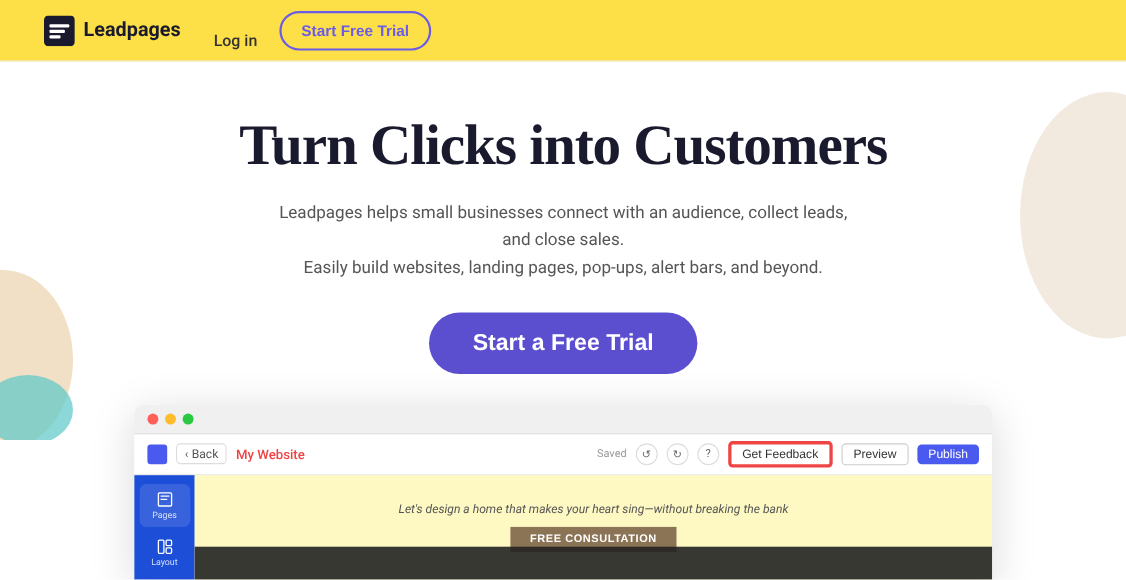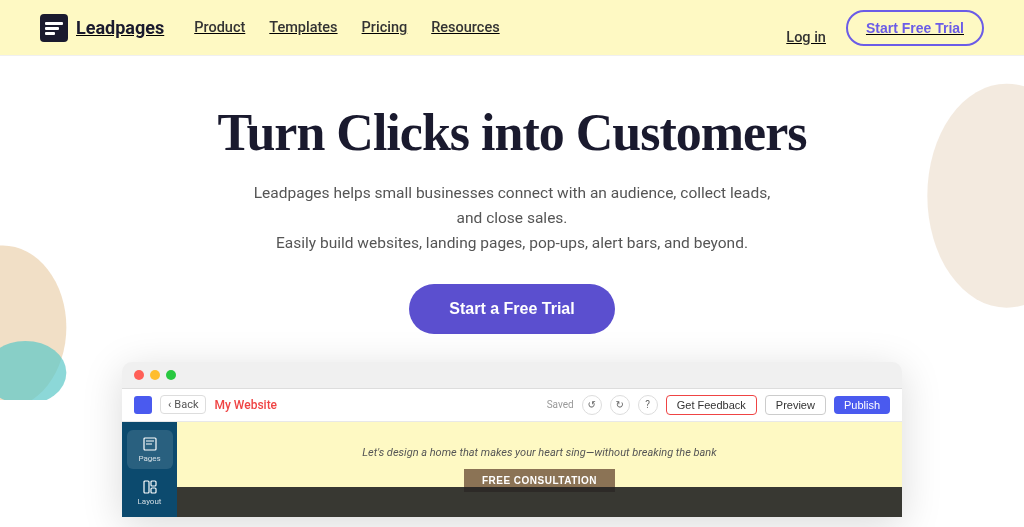--- a/index.html
+++ b/index.html
@@ -14,22 +14,21 @@
 
     
     nav {
       display: flex;
       align-items: center;
       padding: 0 40px;
       height: 56px;
       border-bottom: 1px solid #f0f0f0;
       position: relative;
       z-index: 10;
-      background: #fef9c3;
-      text-decoration: underline;
+      background: #fde047;
     }
     .logo {
       display: flex;
       align-items: center;
       gap: 8px;
       margin-right: 30px;
     }
     .logo-icon {
       width: 28px;
       height: 28px;
@@ -95,21 +94,21 @@
       line-height: 1.6;
       max-width: 520px;
       margin: 4px auto 28px;
     }
     .cta-btn {
       background: #5b4fcf;
       color: #fff;
       border: none;
       padding: 16px 40px;
       border-radius: 30px;
-      font-size: 16px;
+      font-size: 21px;
       font-weight: 600;
       cursor: pointer;
       display: inline-block;
     }
 
     
     .blob-left {
       position: absolute;
       left: -30px;
       top: 200px;
@@ -207,42 +206,42 @@
       color: #666;
     }
     .toolbar-action-btn {
       padding: 3px 10px;
       border-radius: 4px;
       font-size: 11px;
       font-weight: 500;
       cursor: pointer;
     }
     .btn-feedback {
-      border: 1px solid #ef4444;
+      border: 3px solid #ef4444;
       background: #fff;
       color: #333;
     }
     .btn-preview {
       border: 1px solid #ccc;
       background: #fff;
       color: #333;
     }
     .btn-publish {
       background: #4a5aef;
       color: #fff;
       border: none;
     }
 
     .window-content {
       display: flex;
       height: 95px;
     }
     .sidebar {
       width: 55px;
-      background: #0c4a6e;
+      background: #1d4ed8;
       display: flex;
       flex-direction: column;
       align-items: center;
       padding-top: 8px;
       gap: 4px;
     }
     .sidebar-item-win {
       display: flex;
       flex-direction: column;
       align-items: center;
@@ -312,26 +311,20 @@
 
 <nav>
   <div class="logo">
     <svg class="logo-icon" viewBox="0 0 28 28" fill="none" xmlns="http://www.w3.org/2000/svg">
       <rect width="28" height="28" rx="4" fill="#1a1a2e"></rect>
       <rect x="5" y="8" width="18" height="3" rx="1" fill="white"></rect>
       <rect x="5" y="13" width="14" height="3" rx="1" fill="white"></rect>
       <rect x="5" y="18" width="10" height="3" rx="1" fill="white"></rect>
     </svg>
     <span class="logo-text">Leadpages</span>
-  </div>
-  <div class="nav-links">
-    <a class="nav-link">Product</a>
-    <a class="nav-link">Templates</a>
-    <a class="nav-link">Pricing</a>
-    <a class="nav-link">Resources</a>
   </div>
   <div class="nav-right">
     <span class="login-link">Log in</span>
     <button class="start-free-btn">Start Free Trial</button>
   </div>
 </nav>
 
 <section class="hero">
   <h1 class="hero-title">Turn Clicks into Customers</h1>
   <p class="hero-subtitle">

